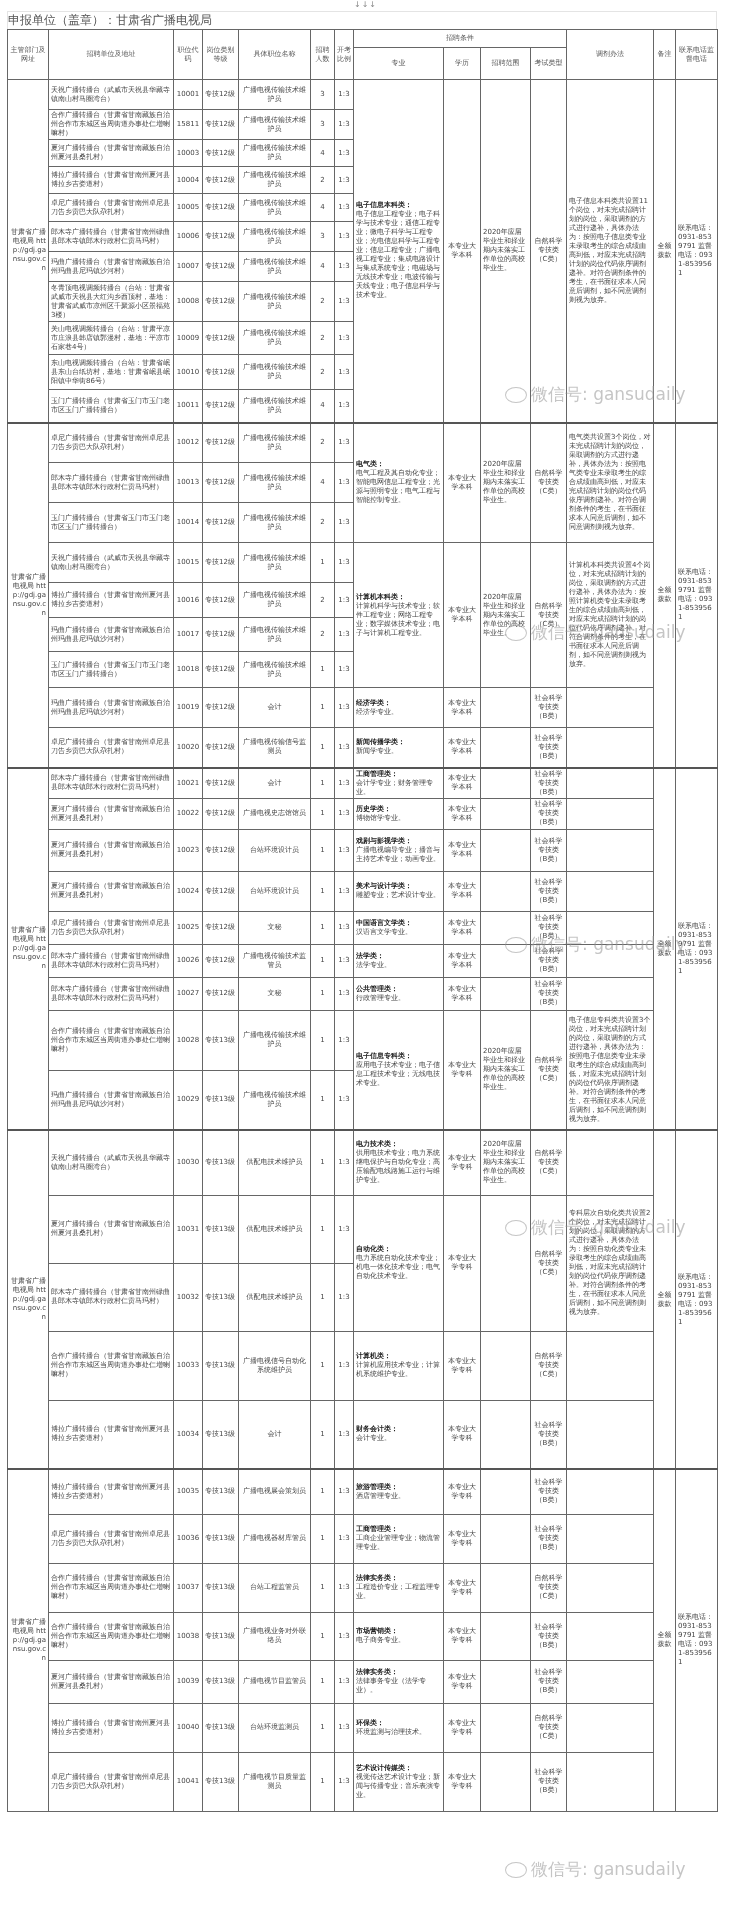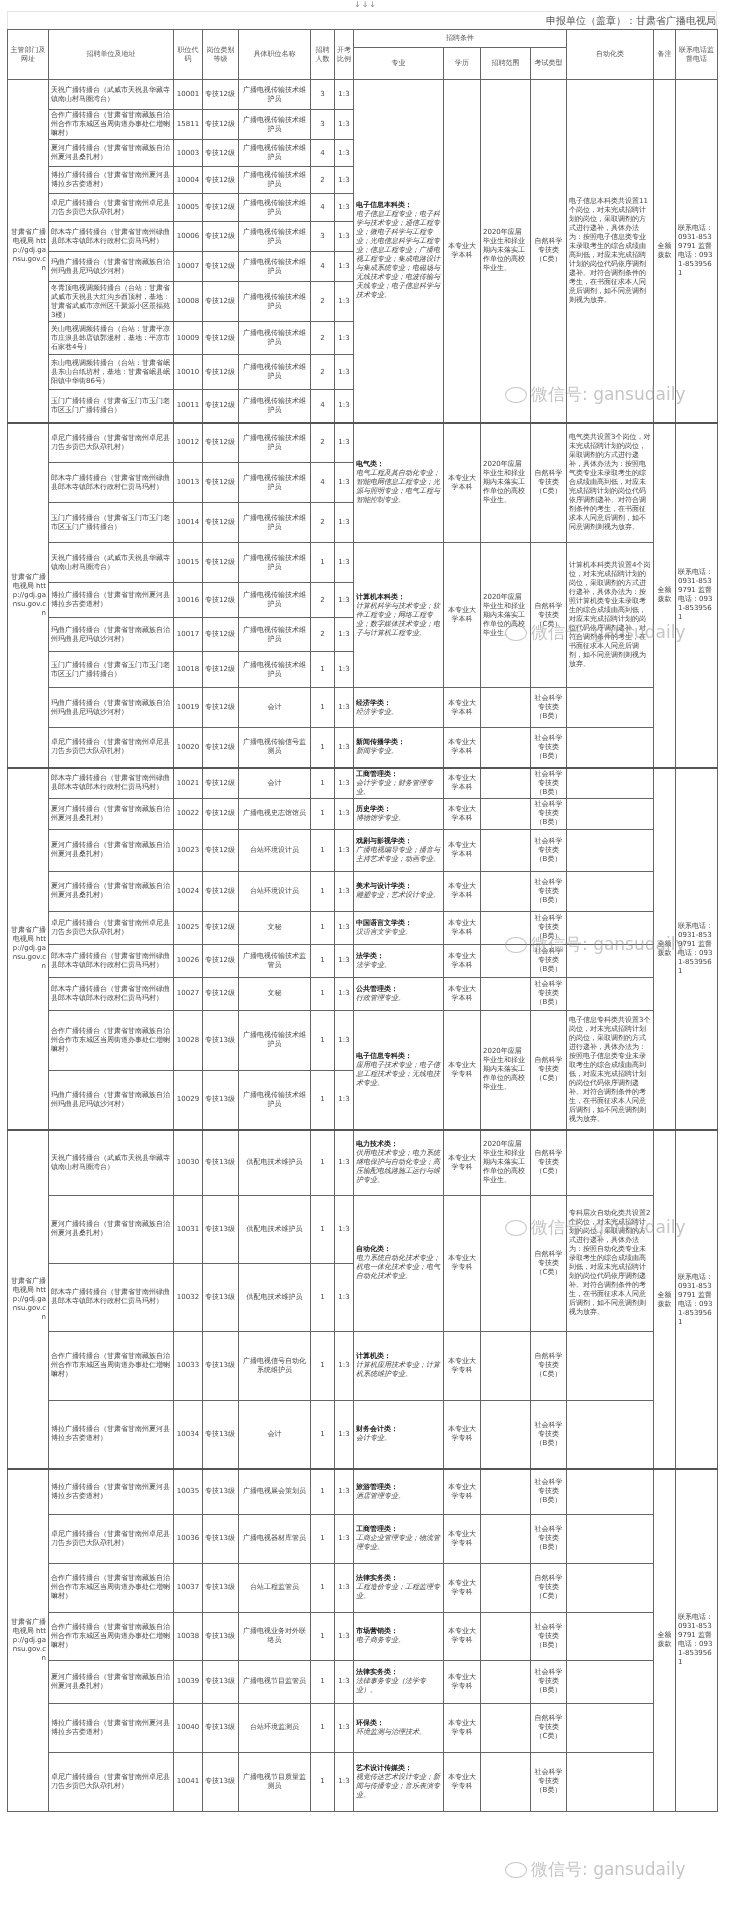--- a/index.html
+++ b/index.html
@@ -3,31 +3,31 @@
 <meta charset="utf-8">
 <style>
   html, body { margin:0; padding:0; background:#ffffff; }
   body { width:731px; height:1926px; position:relative; overflow:hidden;
          font-family:"DejaVu Sans","Liberation Sans",sans-serif; color:#333; }
   .top-arrows { position:absolute; top:0; left:0; width:731px; text-align:center;
                 font-size:8px; color:#888; letter-spacing:1px; height:10px; line-height:10px; }
   .sheet { position:absolute; left:7px; top:11px; width:710px; }
   .title { height:30px; line-height:30px; text-align:center; font-family:"DejaVu Serif","Liberation Serif",serif;
            font-size:15px; font-weight:bold; color:#222; border:1px solid #e4e4e4; border-bottom:none; }
-  .unit-row { height:17px; line-height:17px; font-size:10px; color:#555; padding-left:0;
-              border:1px solid #e4e4e4; border-bottom:none; position:relative;text-align:right; }
+  .unit-row { height:17px; line-height:17px; font-size:12px; color:#555; padding-left:0;
+              border:1px solid #e4e4e4; border-bottom:none; position:relative; }
   table { border-collapse:collapse; width:710px; table-layout:fixed; }
   td, th { border:1px solid #666; font-size:7px; line-height:9px; padding:1px 2px;
            vertical-align:middle; color:#444; font-weight:normal; overflow:hidden; word-break:break-all; }
   th { text-align:center; color:#555; }
   td.c { text-align:center; }
   td.l { text-align:left; }
   td.dept { text-align:right; font-size:7px; }
   .major-title { font-weight:bold; color:#222; display:block; }
-  .major-list { display:block;font-style:italic; }
+  .major-list { display:block; }
   tr.sec-start td { border-top:2px solid #555; }
   .wm { position:absolute; font-size:17px; color:rgba(150,150,150,0.55); font-family:"DejaVu Sans",sans-serif;
         pointer-events:none; white-space:nowrap; }
   .wm .wm-icon { display:inline-block; width:20px; height:14px; border:1.5px solid rgba(150,150,150,0.55);
                  border-radius:50%; margin-right:4px; vertical-align:middle; }
 </style>
 </head>
 <body>
 
 <div class="top-arrows">↓↓↓</div>
@@ -55,21 +55,21 @@
     <thead>
       <tr style="height:18px">
         <th rowspan="2">主管部门及网址</th>
         <th rowspan="2">招聘单位及地址</th>
         <th rowspan="2">职位代码</th>
         <th rowspan="2">岗位类别等级</th>
         <th rowspan="2">具体职位名称</th>
         <th rowspan="2">招聘人数</th>
         <th rowspan="2">开考比例</th>
         <th colspan="4">招聘条件</th>
-        <th rowspan="2">自动化类</th>
+        <th rowspan="2">调剂办法</th>
         <th rowspan="2">备注</th>
         <th rowspan="2">联系电话监督电话</th>
       </tr>
       <tr style="height:32px">
         <th>专业</th>
         <th>学历</th>
         <th>招聘范围</th>
         <th>考试类型</th>
       </tr>
     </thead>

